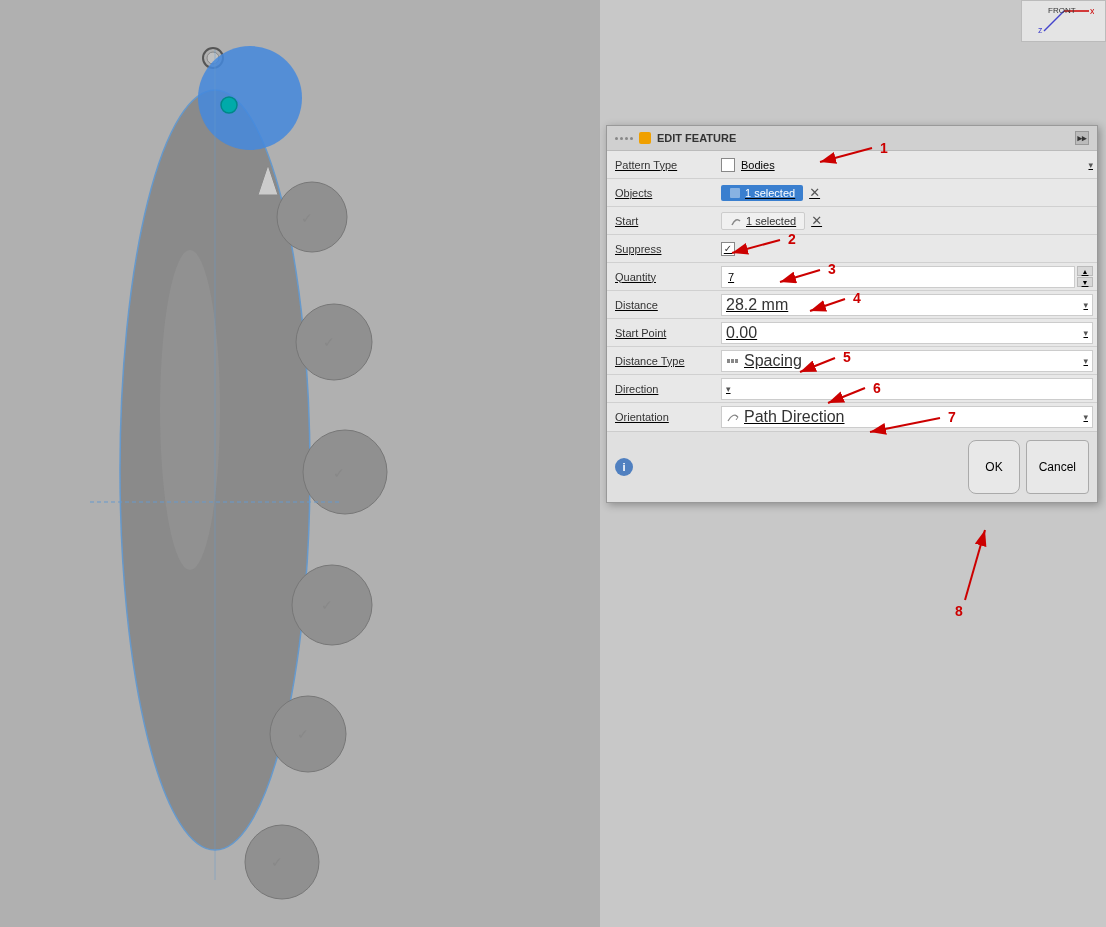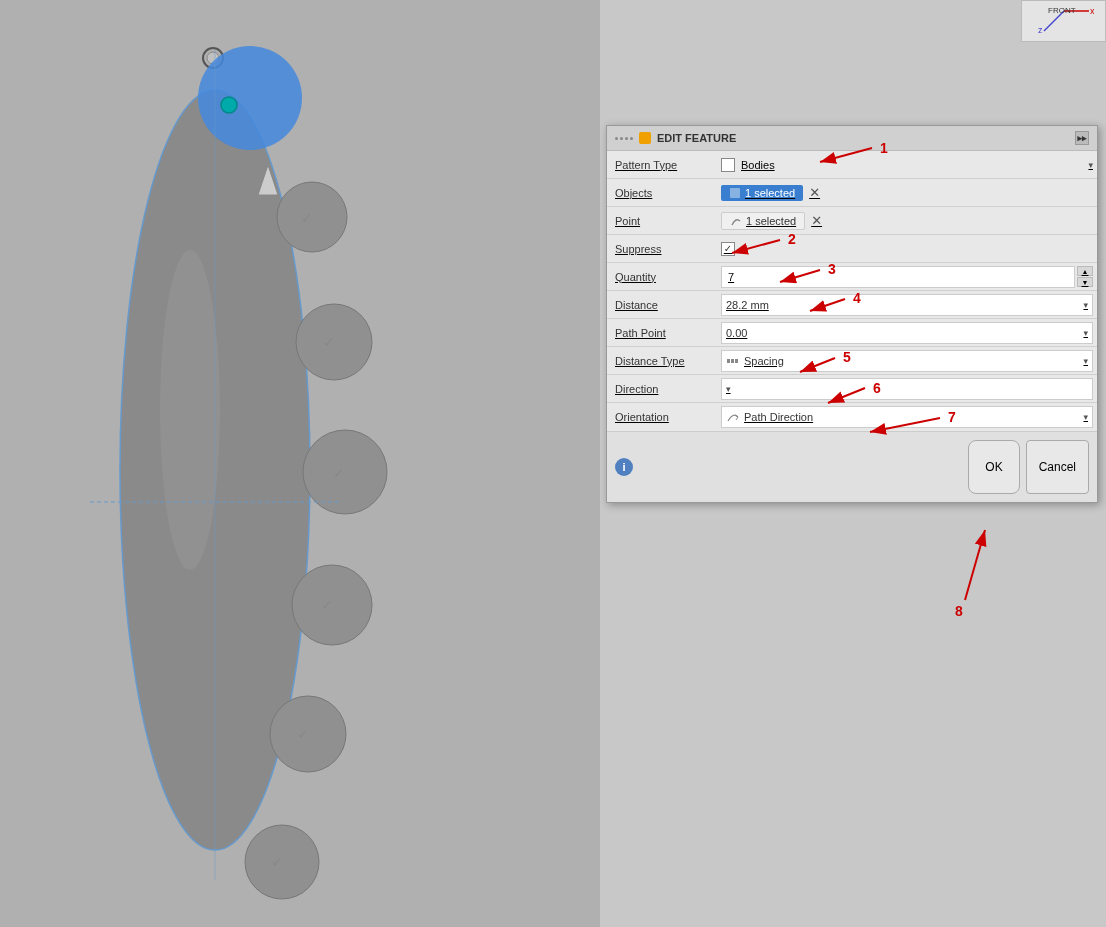--- a/index.html
+++ b/index.html
@@ -153,21 +153,21 @@
 
     .dropdown-control {
       display: flex; align-items: center; flex: 1;
       background: white;
       border: 1px solid #ccc;
       height: 22px;
       padding: 0 4px;
       cursor: pointer;
     }
     .dropdown-value {
-      flex: 1; font-size: 11px; color: #333;
+      flex: 1; font-size: 16px; color: #333;
       display: flex; align-items: center; gap: 4px;
     }
     .dropdown-arrow {
       font-size: 9px; color: #555;
     }
     .pattern-type-row {
       display: flex; align-items: center; flex: 1; gap: 6px; justify-content: center;
     }
     .pattern-checkbox {
       width: 14px; height: 14px;
@@ -307,21 +307,21 @@
           <svg width="12" height="12">
               <rect x="1" y="1" width="10" height="10" fill="rgba(255,255,255,0.4)" rx="1"></rect>
             </svg>
           <span>1 selected</span>
         </button>
         <button class="clear-btn">✕</button>
       </div>
     </div>
 
     <div class="form-row">
-      <div class="form-label">Point</div>
+      <div class="form-label">Start</div>
       <div class="form-control">
         <div class="path-selected">
           <svg width="12" height="12">
             <path d="M2,10 Q6,2 10,6" stroke="#888" stroke-width="1.5" fill="none"></path>
           </svg>
           <span>1 selected</span>
         </div>
         <button class="clear-btn">✕</button>
       </div>
     </div>
@@ -352,21 +352,21 @@
       <div class="form-label">Distance</div>
       <div class="form-control">
         <div class="dropdown-control">
           <span class="dropdown-value">28.2 mm</span>
           <span class="dropdown-arrow">▾</span>
         </div>
       </div>
     </div>
 
     <div class="form-row">
-      <div class="form-label">Path Point</div>
+      <div class="form-label">Start Point</div>
       <div class="form-control">
         <div class="dropdown-control">
           <span class="dropdown-value">0.00</span>
           <span class="dropdown-arrow">▾</span>
         </div>
       </div>
     </div>
 
     <div class="form-row">
       <div class="form-label">Distance Type</div>

